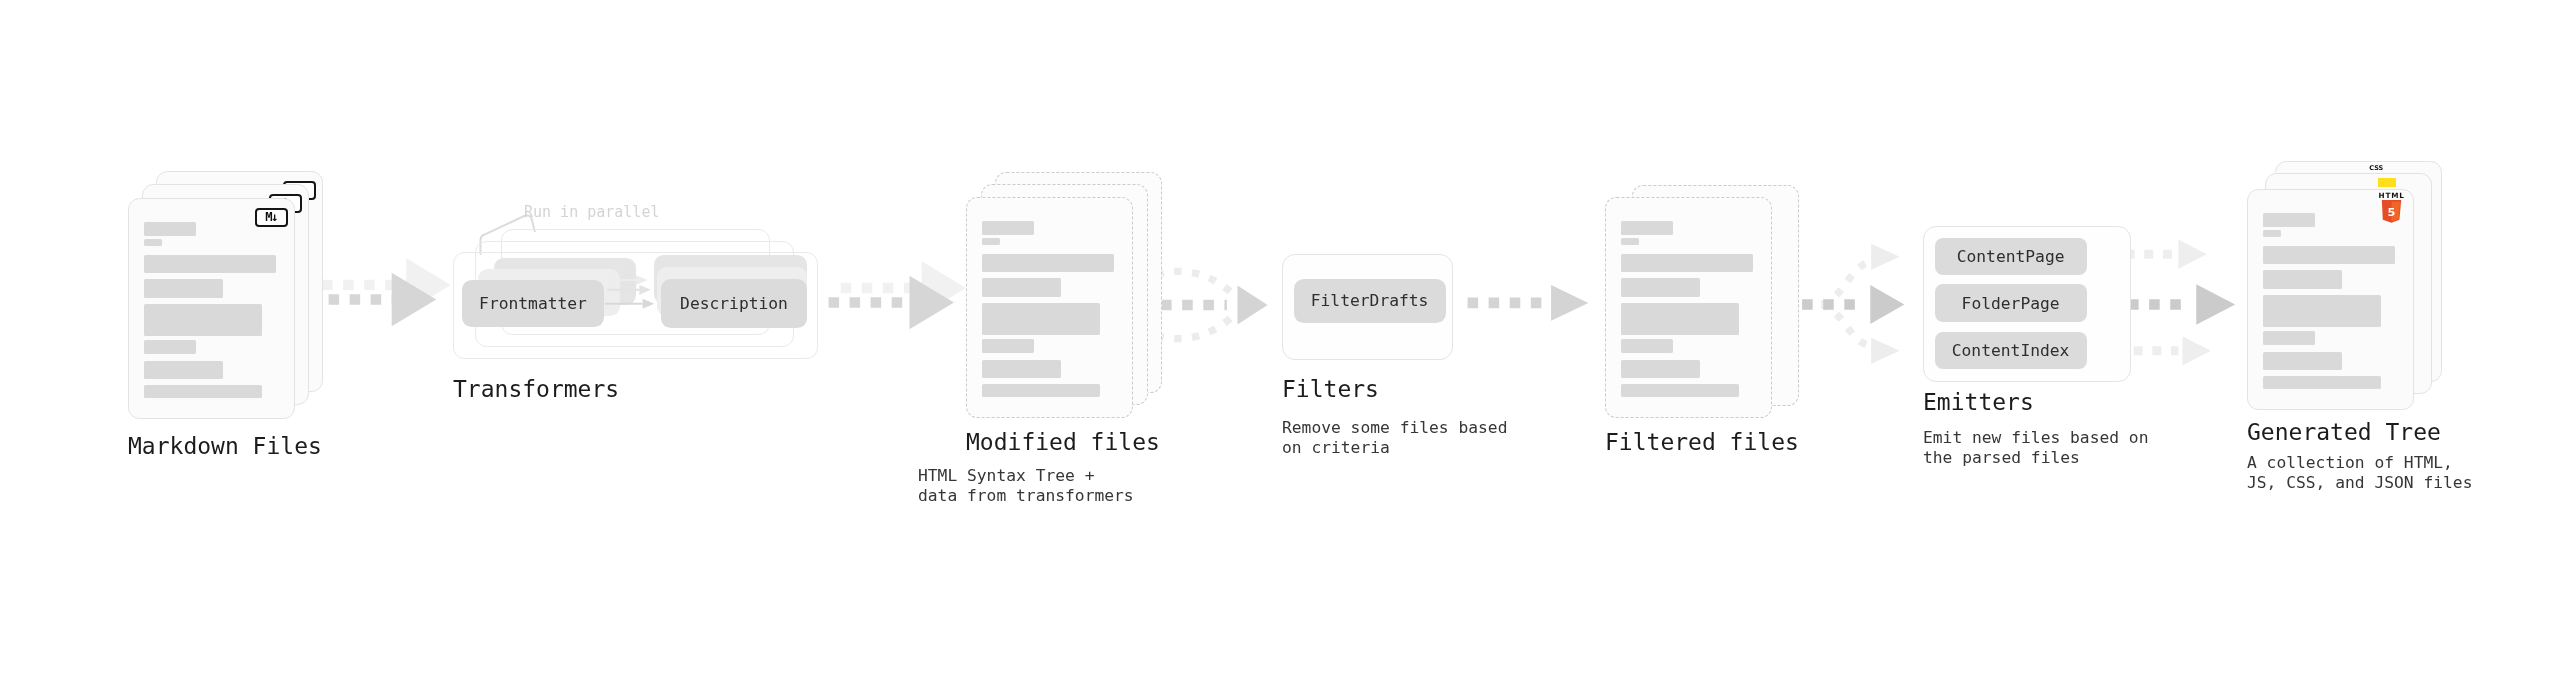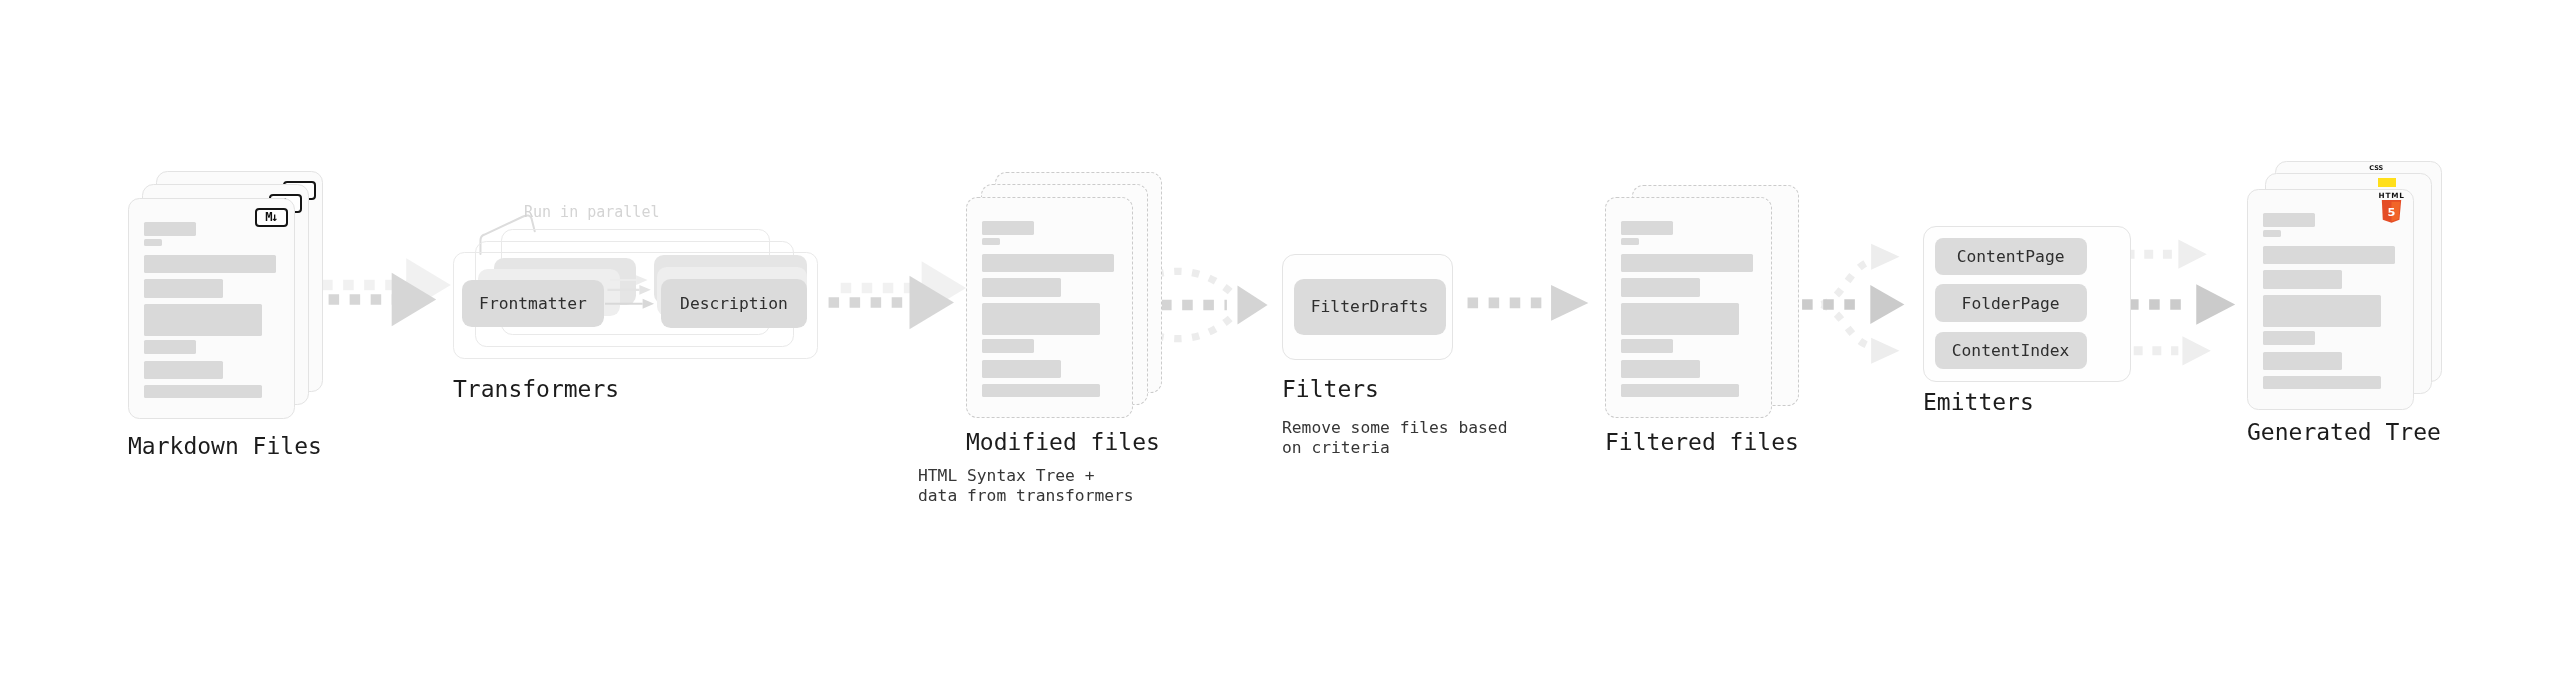--- a/index.html
+++ b/index.html
@@ -179,21 +179,21 @@
         <div class="bar" style="width: 52px; height: 14px; margin-bottom: 6.5px;"></div>
         <div class="bar" style="width: 79px; height: 18.7px; margin-bottom: 5.7px;"></div>
         <div class="bar" style="width: 118px; height: 13px; margin-bottom: 0px;"></div>
       </div>
   </div>
   <div class="node-label" style="left:966px;top:428px">Modified files</div>
   <div class="node-desc" style="left:918px;top:466px">HTML Syntax Tree +
 data from transformers</div>
 
   <div class="outer-box" style="left:1282px;top:254px;width:171px;height:106px">
-    <div class="pill" style="top:23.6px;height:56px;border-radius:9.8px">FilterDrafts</div>
+    <div class="pill" style="top:23.6px;height:44px;border-radius:9.8px">FilterDrafts</div>
   </div>
   <div class="node-label" style="left:1282px;top:375px">Filters</div>
   <div class="node-desc" style="left:1282px;top:418px">Remove some files based
 on criteria</div>
 
   <div class="card dashed" style="left:1632px;top:185px"></div>
   <div class="card dashed" style="left:1605px;top:197px">
     <div class="skel">
         <div class="bar" style="width: 52px; height: 14px; margin-bottom: 3.3px;"></div>
         <div class="bar" style="width: 18px; height: 6.5px; margin-bottom: 9px;"></div>
@@ -206,20 +206,22 @@
       </div>
   </div>
   <div class="node-label" style="left:1605px;top:428px">Filtered files</div>
 
   <div class="outer-box" style="left:1923px;top:226px;width:208px;height:156px">
     <div class="pill" style="top:11.4px;height:37px">ContentPage</div>
     <div class="pill" style="top:57px;height:38px">FolderPage</div>
     <div class="pill" style="top:105px;height:37px">ContentIndex</div>
   </div>
   <div class="node-label" style="left:1923px;top:388px">Emitters</div>
+  <div class="node-desc" style="left:1923px;top:428px">Emit new files based on
+the parsed files</div>
 
   <div class="card solid" style="left:2275px;top:161px">
     <div class="css-badge">
       <div class="css-word">CSS</div>
       <div class="css-bar"></div>
     </div>
   </div>
   <div class="card solid" style="left:2265px;top:173px">
     <div class="js-badge"></div>
   </div>
@@ -237,15 +239,17 @@
         <div class="bar" style="width: 18px; height: 6.5px; margin-bottom: 9px;"></div>
         <div class="bar" style="width: 132px; height: 18.7px; margin-bottom: 5.7px;"></div>
         <div class="bar" style="width: 79px; height: 18.7px; margin-bottom: 5.7px;"></div>
         <div class="bar" style="width: 118px; height: 32.5px; margin-bottom: 4.1px;"></div>
         <div class="bar" style="width: 52px; height: 14px; margin-bottom: 6.5px;"></div>
         <div class="bar" style="width: 79px; height: 18.7px; margin-bottom: 5.7px;"></div>
         <div class="bar" style="width: 118px; height: 13px; margin-bottom: 0px;"></div>
       </div>
   </div>
   <div class="node-label" style="left:2247px;top:418px">Generated Tree</div>
+  <div class="node-desc" style="left:2247px;top:453px">A collection of HTML,
+JS, CSS, and JSON files</div>
 
 </div>
 
 
 </body></html>

